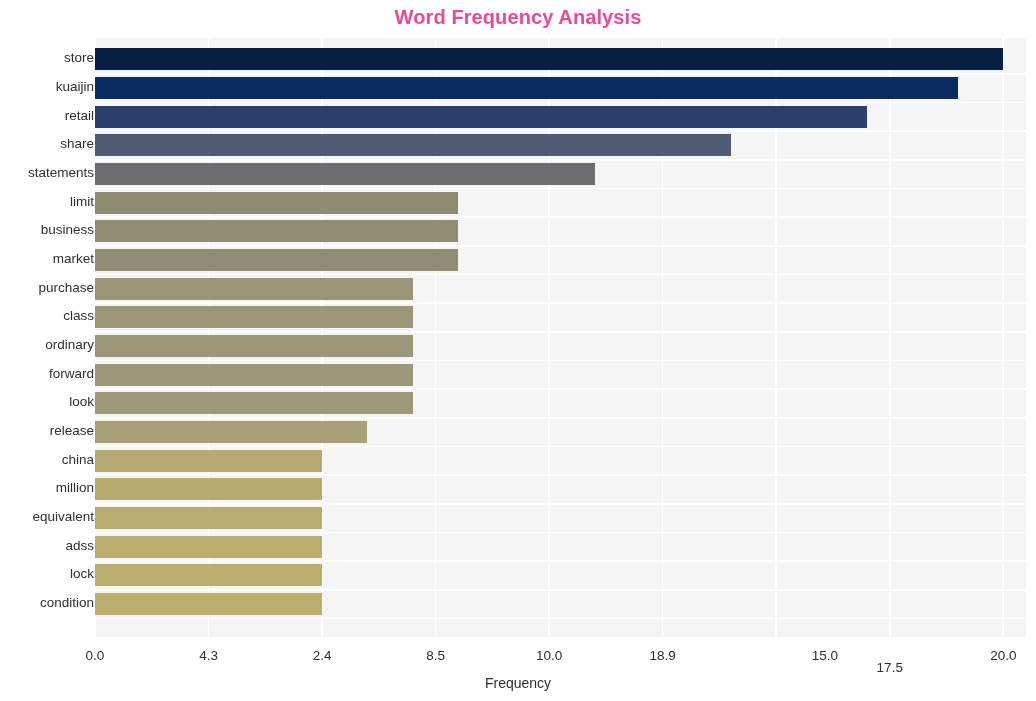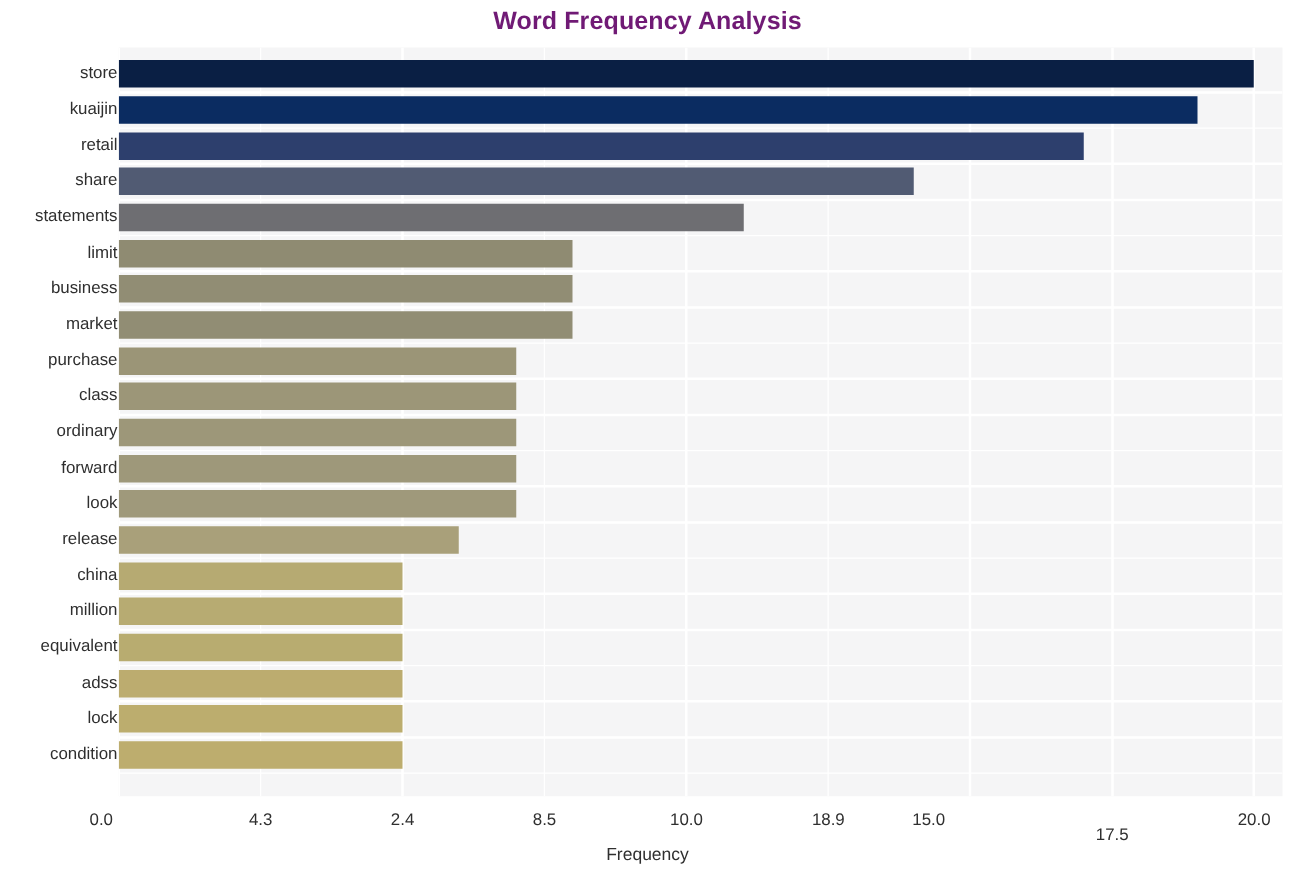--- a/index.html
+++ b/index.html
@@ -25,21 +25,21 @@
 
   
   #chart-title {
     position: absolute;
     left: 0;
     top: 6px;
     width: 1036px;
     text-align: center;
     font-size: 20px;
     font-weight: bold;
-    color: #701a75;
+    color: #ec4899;
     letter-spacing: 0.1px;
   }
 
   
   #plot-area {
     position: absolute;
     left: 95px;
     top: 38px;
     width: 931px;
     height: 599px;
@@ -174,26 +174,26 @@
       <div class="ytick" style="top: 394.419px;">look</div>
       <div class="ytick" style="top: 423.079px;">release</div>
       <div class="ytick" style="top: 451.739px;">china</div>
       <div class="ytick" style="top: 480.4px;">million</div>
       <div class="ytick" style="top: 509.06px;">equivalent</div>
       <div class="ytick" style="top: 537.72px;">adss</div>
       <div class="ytick" style="top: 566.38px;">lock</div>
       <div class="ytick" style="top: 595.041px;">condition</div>
     </div>
   <div id="x-axis">
-      <div class="xtick" style="left: 81px;">0.0</div>
+      <div class="xtick" style="left: 95px;">0.0</div>
       <div class="xtick" style="left: 208.537px;">4.3</div>
       <div class="xtick" style="left: 322.073px;">2.4</div>
       <div class="xtick" style="left: 435.61px;">8.5</div>
       <div class="xtick" style="left: 549.146px;">10.0</div>
       <div class="xtick" style="left: 662.683px;">18.9</div>
-      <div class="xtick" style="left: 743px;">15.0</div>
+      <div class="xtick" style="left: 798px; text-align: right;">15.0</div>
       <div class="xtick" style="left: 889.756px; margin-top: 12px;">17.5</div>
       <div class="xtick" style="left: 1003.29px;">20.0</div>
     </div>
 
   <div id="xlabel">Frequency</div>
 
 </div>
 
 </body></html>

